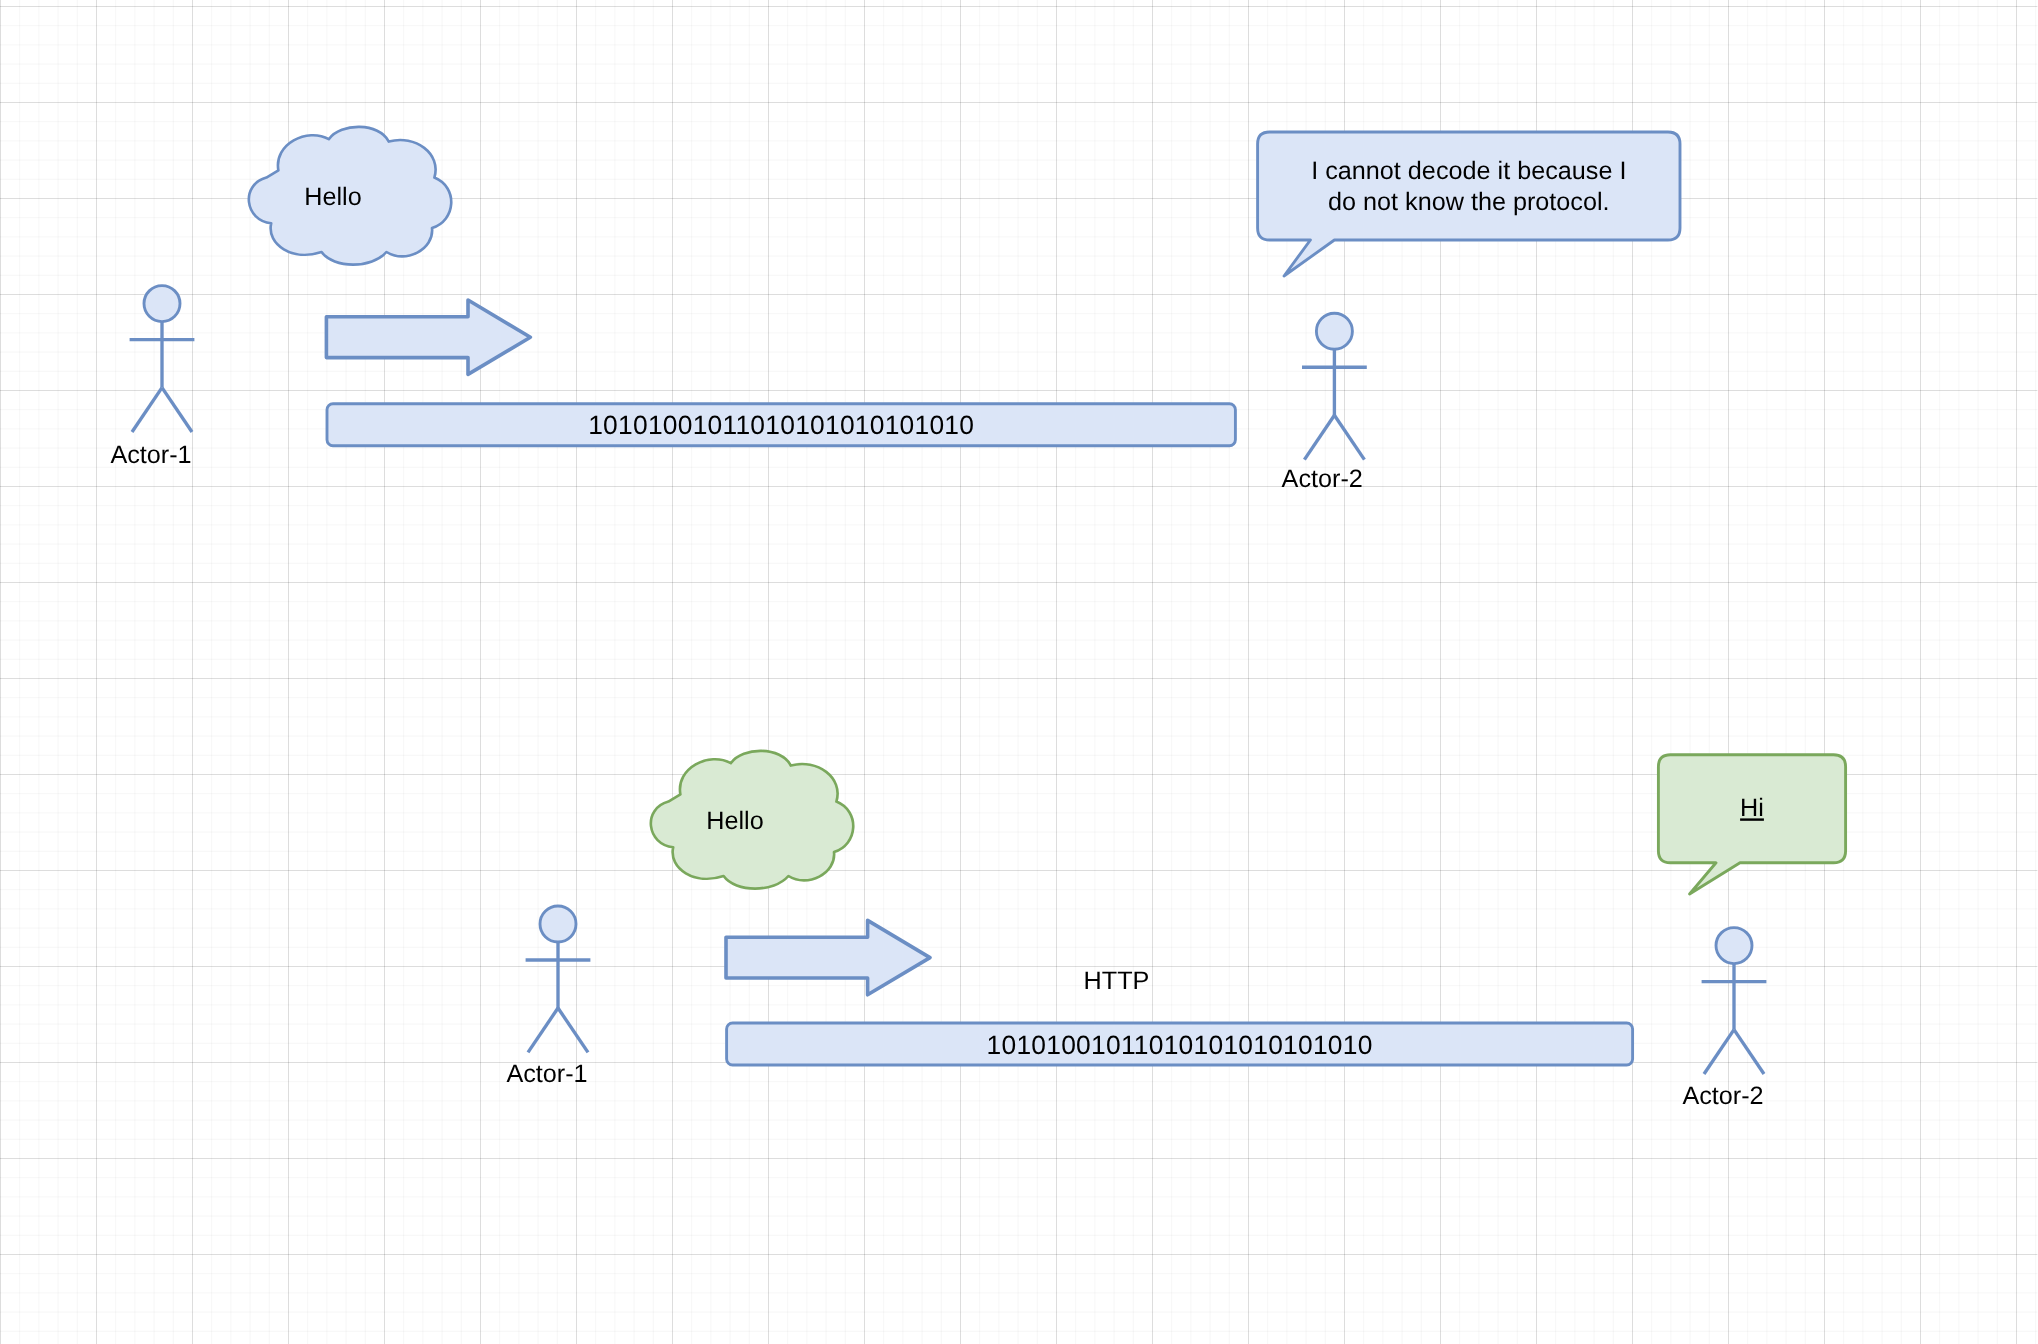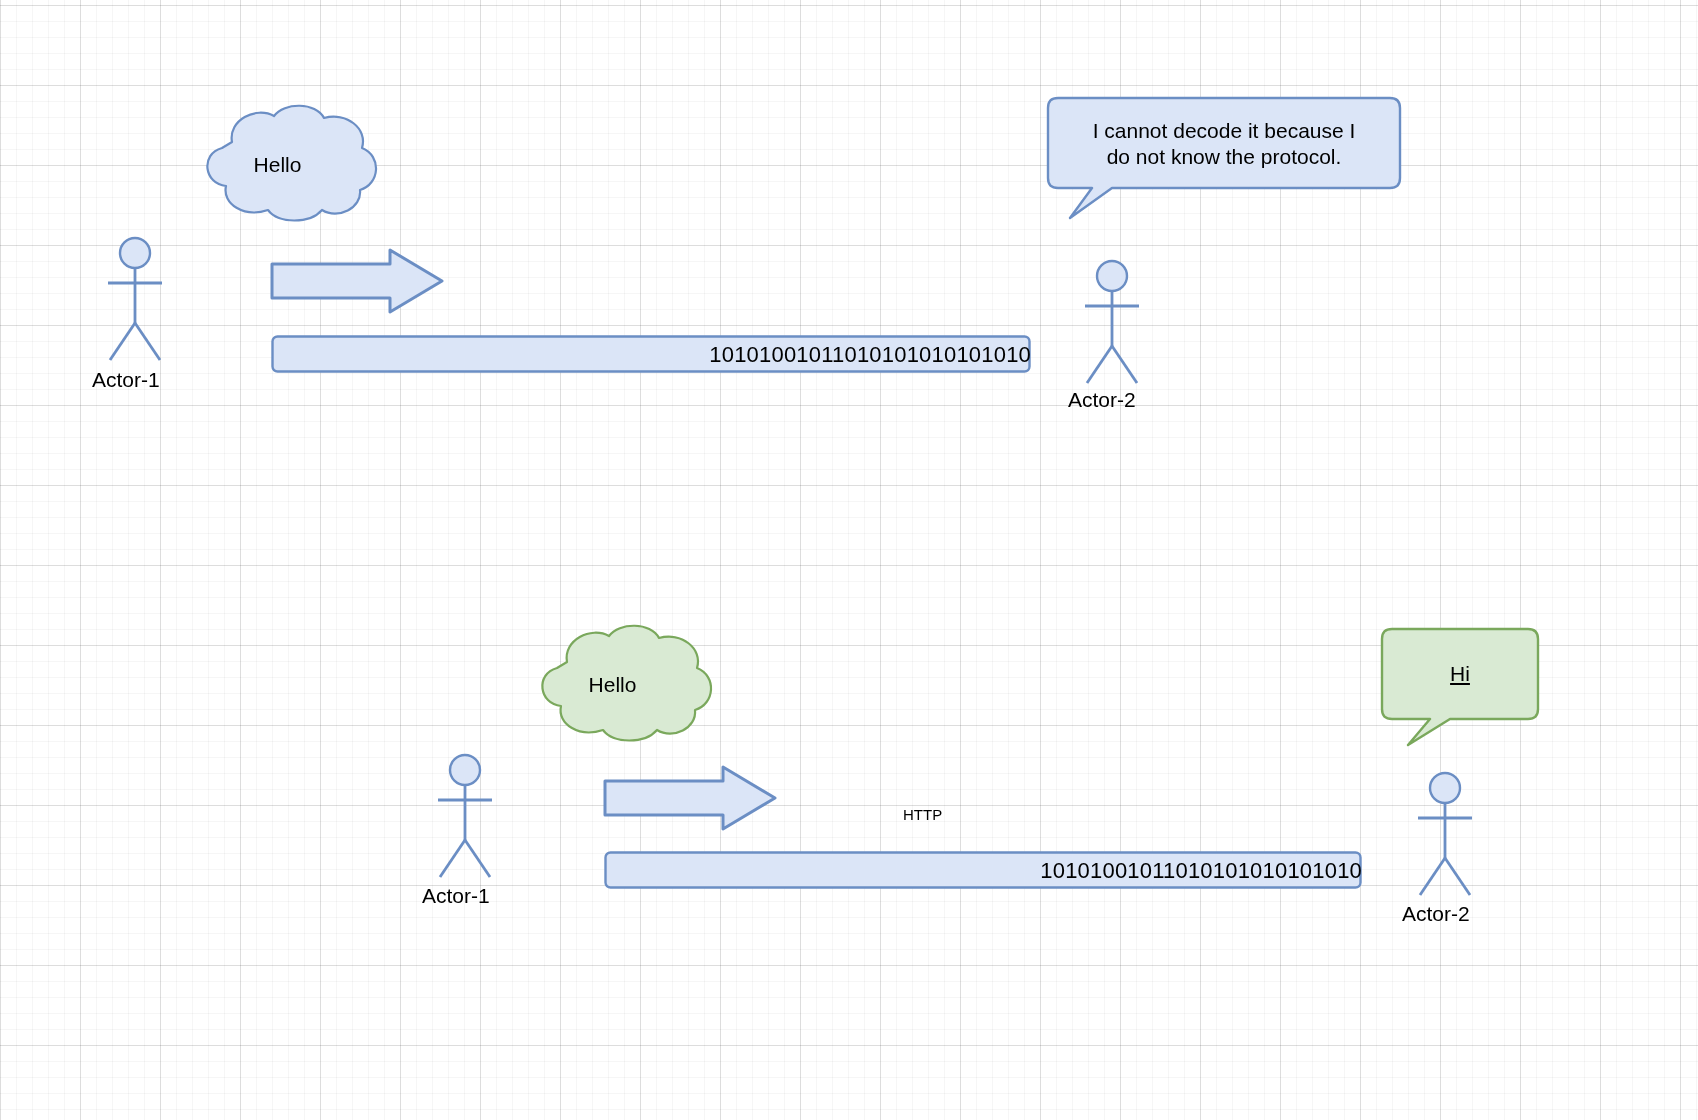--- a/index.html
+++ b/index.html
@@ -41,21 +41,21 @@
     text-align: center;
     color: #000000;
     font-size: 21px;
     font-family: "Liberation Sans", sans-serif;
     line-height: 1.25;
     pointer-events: none;
   }
   .bar-text {
     position: absolute;
     left: 0; right: 0;
-    text-align: right;
+    text-align: center;
     color: #000000;
     font-size: 22px;
     font-family: "Liberation Sans", sans-serif;
     letter-spacing: 0.2px;
     pointer-events: none;
   }
   svg { display: block; overflow: visible; }
 </style>
 </head>
 <body>
@@ -94,21 +94,21 @@
     </svg>
   </div>
 
   <div class="shape" style="left:271px; top:335px; width:760px; height:38px;">
     <svg width="760" height="38" viewBox="0 0 760 38" aria-hidden="true">
       <rect x="1.5" y="1.5" width="757" height="35" rx="5" ry="5" fill="#dbe5f7" stroke="#6b8ec4" stroke-width="2.4"></rect>
     </svg>
     <div class="bar-text" style="top:7px;">10101001011010101010101010</div>
   </div>
 
-  <div class="shape" style="left:1046px; top:96px; width:356px; height:125px;">
+  <div class="shape" style="left:1046px; top:108px; width:356px; height:125px;">
     <svg width="356" height="125" viewBox="0 0 356 125" aria-hidden="true">
       <path d="M12 2 L344 2 Q354 2 354 12 L354 82 Q354 92 344 92
                L66 92 L24 122 L46 92 L12 92 Q2 92 2 82 L2 12 Q2 2 12 2 Z" fill="#dbe5f7" stroke="#6b8ec4" stroke-width="2.4" stroke-linejoin="round"></path>
     </svg>
     <div class="bubble-text" style="top:22px; padding:0 14px;">
       <span>I cannot decode it because I</span><br>
       <span>do not know the protocol.</span>
     </div>
   </div>
 
@@ -148,21 +148,21 @@
     </svg>
   </div>
   <div class="lbl" style="left:422px; top:884px;">Actor-1</div>
 
   <div class="shape" style="left:603px; top:765px; width:175px; height:66px;">
     <svg width="175" height="66" viewBox="0 0 175 66" aria-hidden="true">
       <path d="M2 16 L120 16 L120 2 L172 33 L120 64 L120 50 L2 50 Z" fill="#dbe5f7" stroke="#6b8ec4" stroke-width="3" stroke-linejoin="round"></path>
     </svg>
   </div>
 
-  <div class="lbl" style="left:903px; top:806px; font-size:15px;">HTTP</div>
+  <div class="lbl" style="left:903px; top:806px; font-size:21px;">HTTP</div>
 
   <div class="shape" style="left:604px; top:851px; width:758px; height:38px;">
     <svg width="758" height="38" viewBox="0 0 758 38" aria-hidden="true">
       <rect x="1.5" y="1.5" width="755" height="35" rx="5" ry="5" fill="#dbe5f7" stroke="#6b8ec4" stroke-width="2.4"></rect>
     </svg>
     <div class="bar-text" style="top:7px;">10101001011010101010101010</div>
   </div>
 
   <div class="shape" style="left:1380px; top:627px; width:160px; height:120px;">
     <svg width="160" height="120" viewBox="0 0 160 120" aria-hidden="true">

